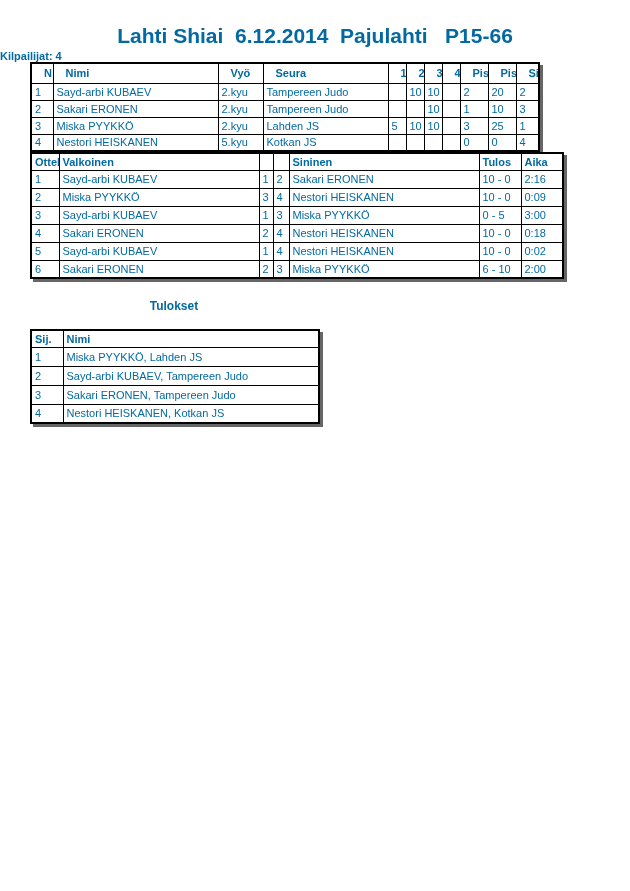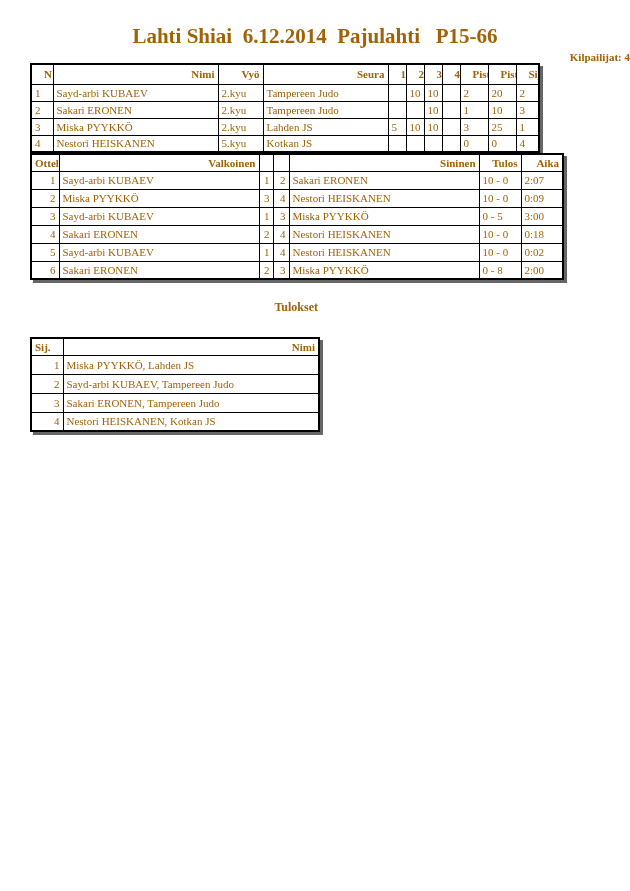--- a/index.html
+++ b/index.html
@@ -1,48 +1,48 @@
 <!DOCTYPE html>
 <html><head>
 <meta charset="utf-8">
 <style>
   * { box-sizing: border-box; }
   html, body { margin: 0; padding: 0; background: #ffffff; }
   .page {
-    width: 630px; height: 891px; background: #ffffff; color: #a16207;
-    font-family: Liberation Serif, serif;
+    width: 630px; height: 891px; background: #ffffff; color: #0369a1;
+    font-family: Liberation Sans, sans-serif;
     overflow: hidden; position: relative;
   }
   .title {
     margin: 0; padding-top: 24px; font-size: 21px; font-weight: bold;
     text-align: center; white-space: pre;
   }
   .count {
-    margin-top: 2px; text-align: right;
+    margin-top: 2px; 
     font-size: 11px; font-weight: bold;
   }
   .sec-heading { font-size: 12px; font-weight: bold; text-align: center; }
   .h1k { margin: 6px 0 3px 30px; width: 430px; }
   .h2o { margin: 26px 0 4px 30px; width: 532px; }
-  .h3t { margin: 20px 0 22px 30px; width: 288px; text-align: right; }
+  .h3t { margin: 20px 0 16px 30px; width: 288px; }
   table.tbl {
     border-collapse: collapse; margin-left: 30px; table-layout: fixed;
     background: #ffffff; border: 2px solid #000;
     box-shadow: 3px 3px 0 rgba(0,0,0,0.60);
   }
   .tbl th, .tbl td {
     border: 1px solid #000; font-size: 11px; padding: 0 3px;
     white-space: nowrap; overflow: hidden;
   }
   .tbl th { font-weight: bold; }
   .tbl td { font-weight: normal; }
   .t1 { width: 508px; } .t1 th { height: 20px; padding-left: 12px; } .t1 td { height: 17px; }
   .t2 { width: 532px; } .t2 th { height: 17px; } .t2 td { height: 18px; }
   .t3 { width: 288px; } .t3 th { height: 17px; } .t3 td { height: 19px; }
-  .al { text-align: left; } .ac { text-align: right; } .ar { text-align: left; }
+  .al { text-align: left; } .ac { text-align: left; } .ar { text-align: left; }
   .th-small { font-size: 10px; padding: 0 1px; }
 </style>
 </head>
 <body>
 
 <div class="page">
 
   <h1 class="title">Lahti Shiai  6.12.2014  Pajulahti   P15-66</h1>
   <div class="count">Kilpailijat: 4</div>
 
@@ -156,21 +156,21 @@
         </tr>
       </thead>
       <tbody>
         <tr>
           <td class="ac">1</td>
           <td class="al">Sayd-arbi KUBAEV</td>
           <td class="ac">1</td>
           <td class="ac">2</td>
           <td class="al">Sakari ERONEN</td>
           <td class="ar">10 - 0</td>
-          <td class="ar">2:07</td>
+          <td class="ar">2:16</td>
         </tr>
         <tr>
           <td class="ac">2</td>
           <td class="al">Miska PYYKKÖ</td>
           <td class="ac">3</td>
           <td class="ac">4</td>
           <td class="al">Nestori HEISKANEN</td>
           <td class="ar">10 - 0</td>
           <td class="ar">0:09</td>
         </tr>
@@ -200,21 +200,21 @@
           <td class="al">Nestori HEISKANEN</td>
           <td class="ar">10 - 0</td>
           <td class="ar">0:02</td>
         </tr>
         <tr>
           <td class="ac">6</td>
           <td class="al">Sakari ERONEN</td>
           <td class="ac">2</td>
           <td class="ac">3</td>
           <td class="al">Miska PYYKKÖ</td>
-          <td class="ar">0 - 8</td>
+          <td class="ar">6 - 10</td>
           <td class="ar">2:00</td>
         </tr>
       </tbody>
     </table>
   </div>
 
   <div>
     <div class="sec-heading h3t">Tulokset</div>
     <table class="tbl t3">
       <colgroup>

